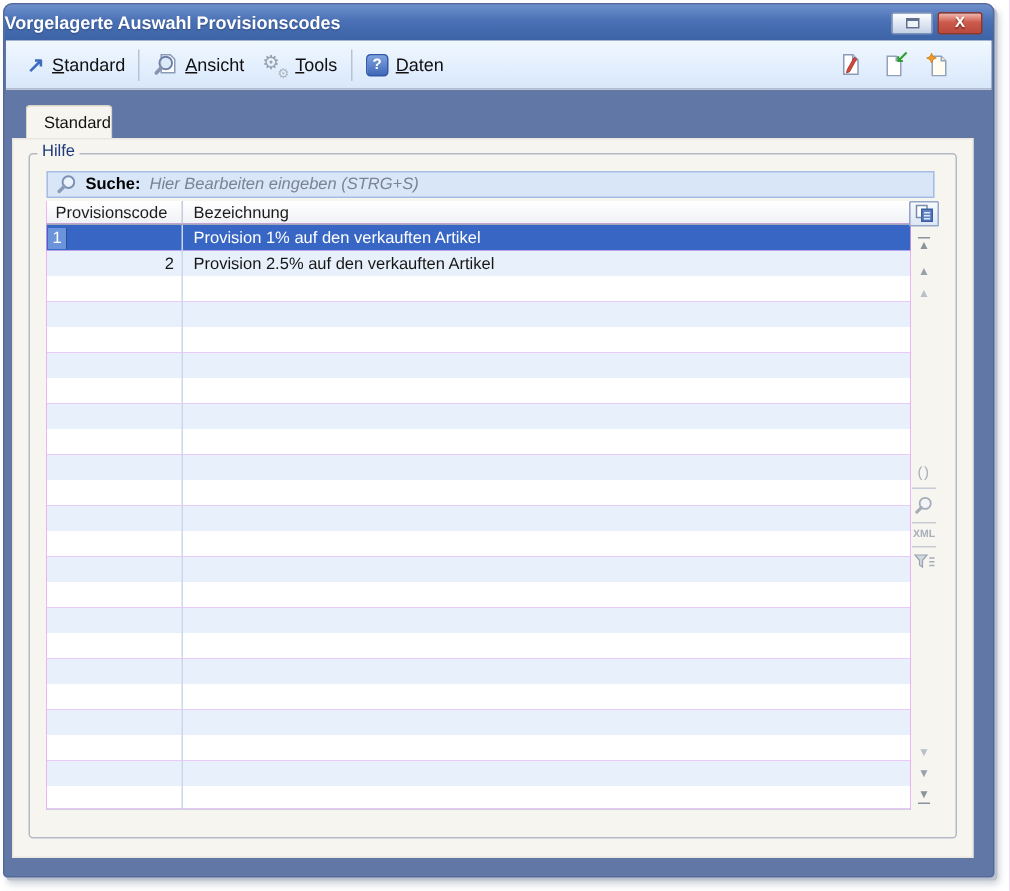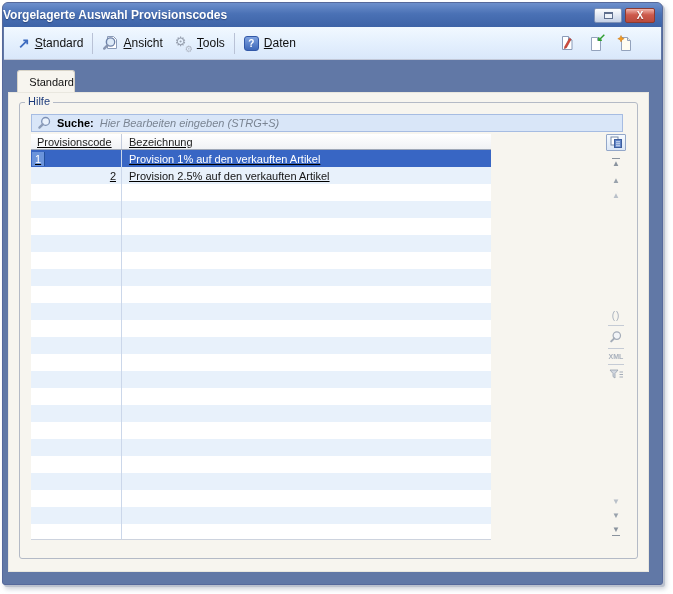--- a/index.html
+++ b/index.html
@@ -65,22 +65,22 @@
 
   
   .searchbar { position:absolute; left:11px; right:14px; top:11px; height:18px;
                background:#D9E6F8; border:1px solid #A6BCE2; display:flex;
                align-items:center; gap:6px; padding:0 5px; font-size:11px; }
   .search-label { font-weight:bold; color:#000; }
   .search-placeholder { font-style:italic; color:#7A8492; }
 
   
   .gridwrap { position:absolute; left:11px; right:14px; top:31px; bottom:17px; }
-  .grid { position:absolute; left:0; top:0; width:460px; bottom:1px; background:#d946ef;
-          border-bottom:1px solid #CDD3DE; overflow:hidden;text-decoration:underline; }
+  .grid { position:absolute; left:0; top:0; width:576px; bottom:1px; background:#d946ef;
+          border-bottom:1px solid #CDD3DE; overflow:hidden; }
   .ghead { height:16px; display:flex; background:linear-gradient(#FFFFFF,#F0F2F5);
            border-bottom:1px solid #9FA8B8; font-size:11px; color:#1c1c1c; }
   .ghead .hc1 { width:91px; padding-left:6px; border-right:1px solid #C3CCDD;
                 display:flex; align-items:center; }
   .ghead .hc2 { flex:1; padding-left:7px; display:flex; align-items:center; }
   .rows { }
   .row { height:17px; display:flex; font-size:11px; color:#161616; background:#fff; }
   .row:nth-child(even) { background:#E8F1FB; }
   .row .c1 { width:91px; border-right:1px solid #CBD7EA; display:flex; align-items:center;
              justify-content:flex-end; padding-right:5px; }

